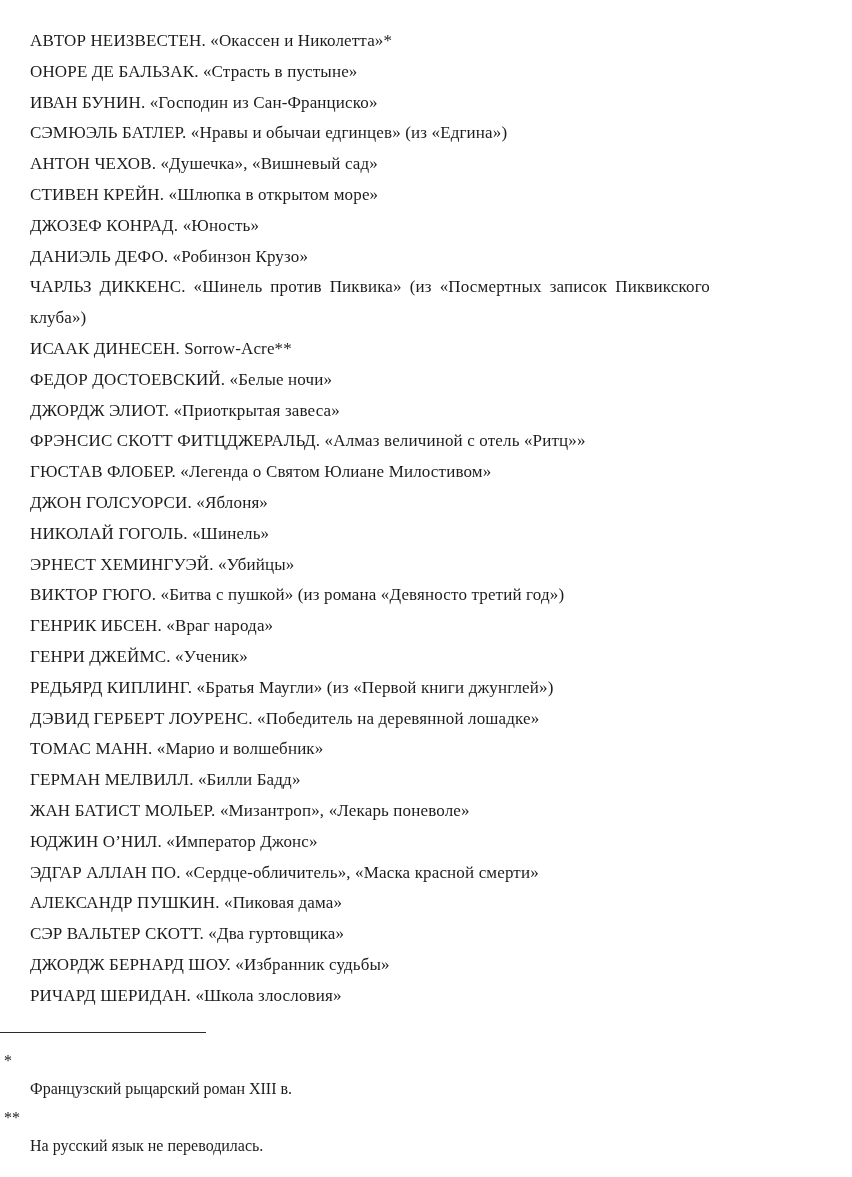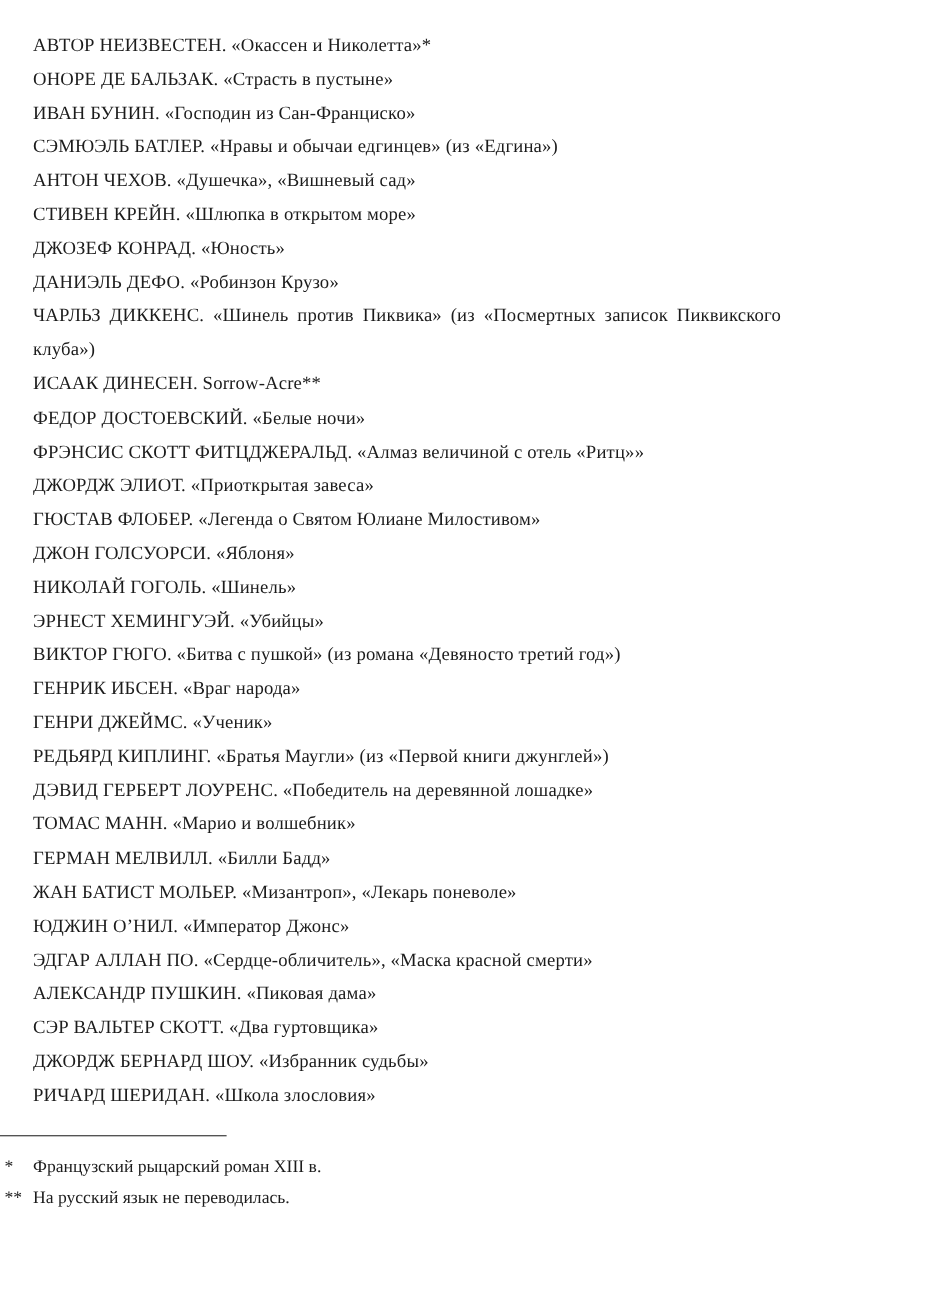--- a/index.html
+++ b/index.html
@@ -47,20 +47,21 @@
     line-height: 29.5px;
   }
   .footnote .marker {
     flex: 0 0 30px;
     width: 30px;
     padding-left: 4px;
     box-sizing: border-box;
   }
   .footnote .fn-text {
     flex: 1;
+    margin-top: 28px;
   }
 </style>
 </head>
 <body>
 
 <div class="page">
 
   <div class="reading-list">
 
       <p class="entry">АВТОР НЕИЗВЕСТЕН. «Окассен и Николетта»*</p>
@@ -78,23 +79,23 @@
       <p class="entry">ДЖОЗЕФ КОНРАД. «Юность»</p>
 
       <p class="entry">ДАНИЭЛЬ ДЕФО. «Робинзон Крузо»</p>
 
       <p class="entry">ЧАРЛЬЗ ДИККЕНС. «Шинель против Пиквика» (из «Посмертных записок Пиквикского клуба»)</p>
 
       <p class="entry">ИСААК ДИНЕСЕН. Sorrow-Acre**</p>
 
       <p class="entry">ФЕДОР ДОСТОЕВСКИЙ. «Белые ночи»</p>
 
+      <p class="entry">ДЖОРДЖ ЭЛИОТ. «Приоткрытая завеса»</p>
+
       <p class="entry">ФРЭНСИС СКОТТ ФИТЦДЖЕРАЛЬД. «Алмаз величиной с отель «Ритц»»</p>
-
-      <p class="entry">ДЖОРДЖ ЭЛИОТ. «Приоткрытая завеса»</p>
 
       <p class="entry">ГЮСТАВ ФЛОБЕР. «Легенда о Святом Юлиане Милостивом»</p>
 
       <p class="entry">ДЖОН ГОЛСУОРСИ. «Яблоня»</p>
 
       <p class="entry">НИКОЛАЙ ГОГОЛЬ. «Шинель»</p>
 
 
       <p class="entry">ЭРНЕСТ ХЕМИНГУЭЙ. «Убийцы»</p>
 

